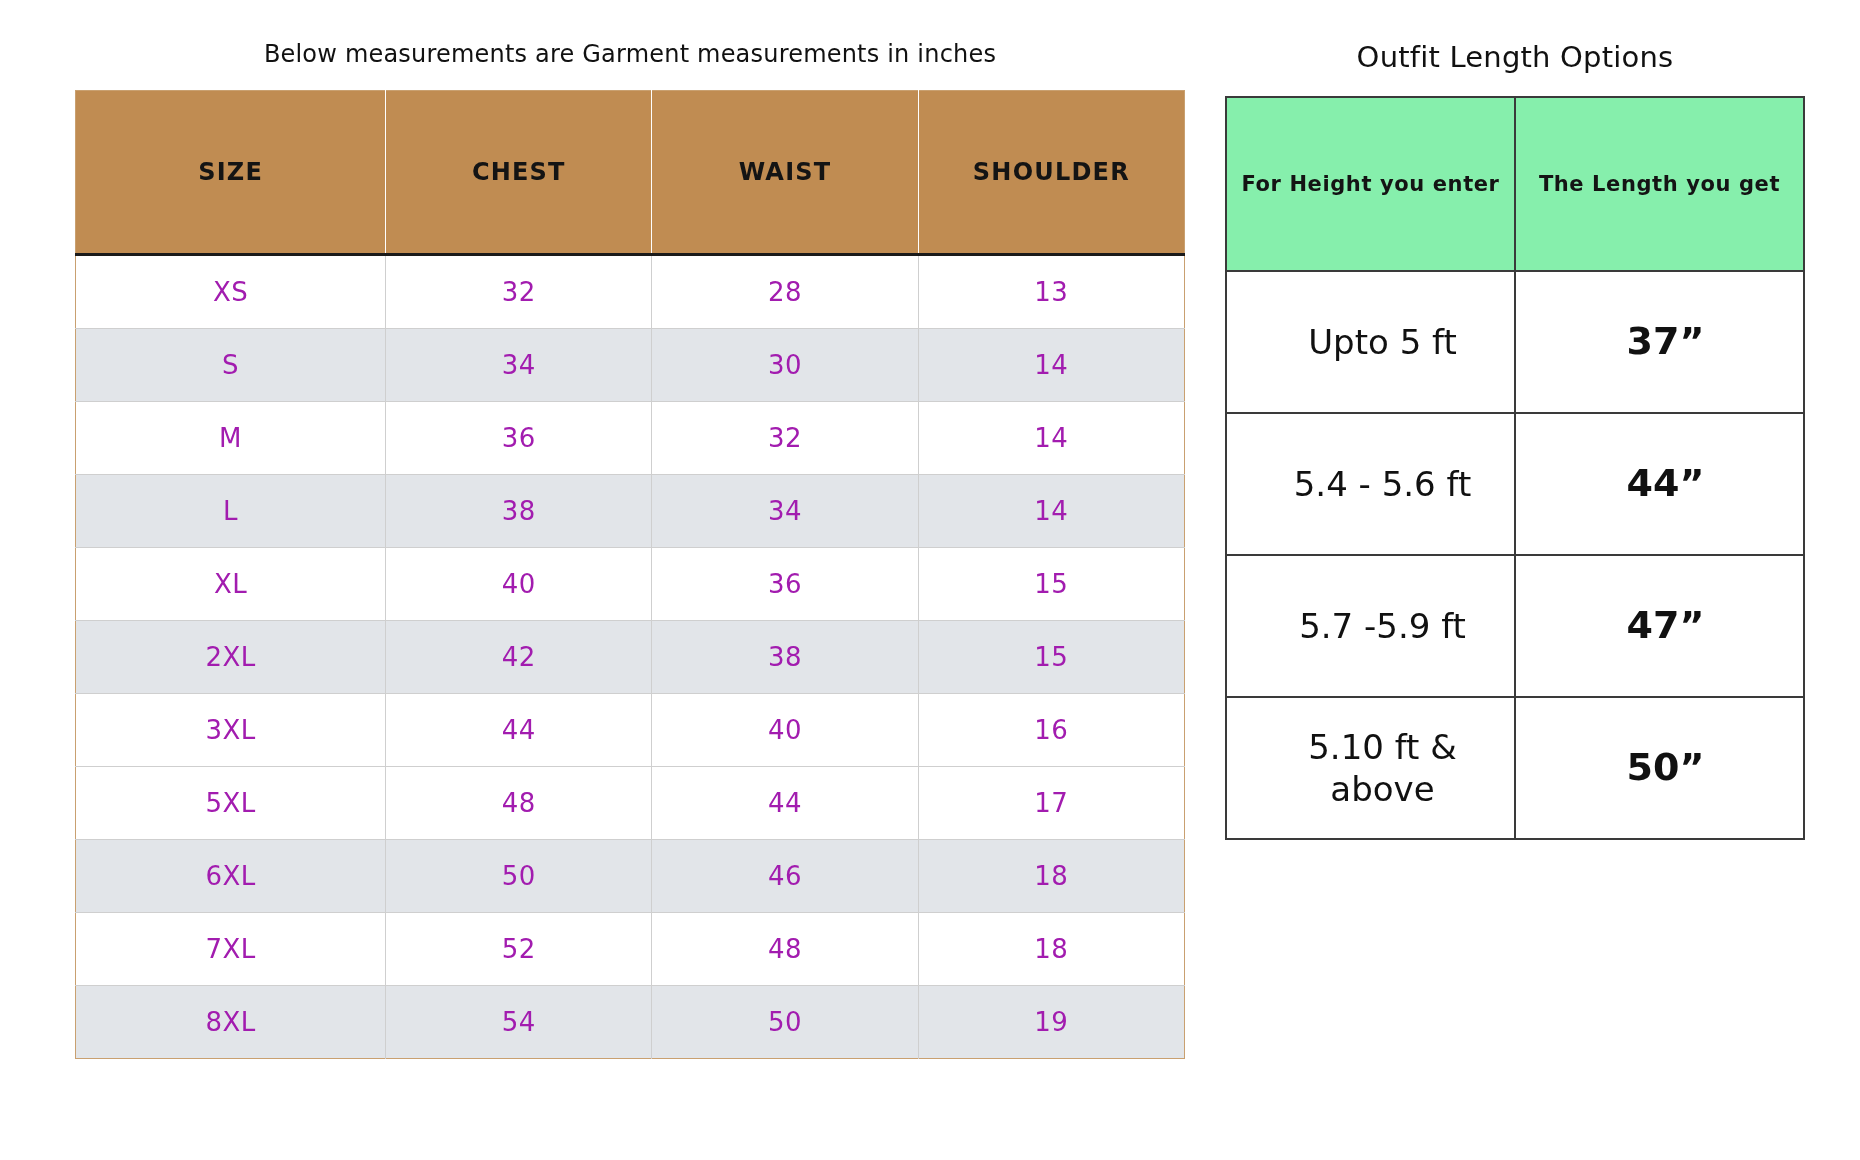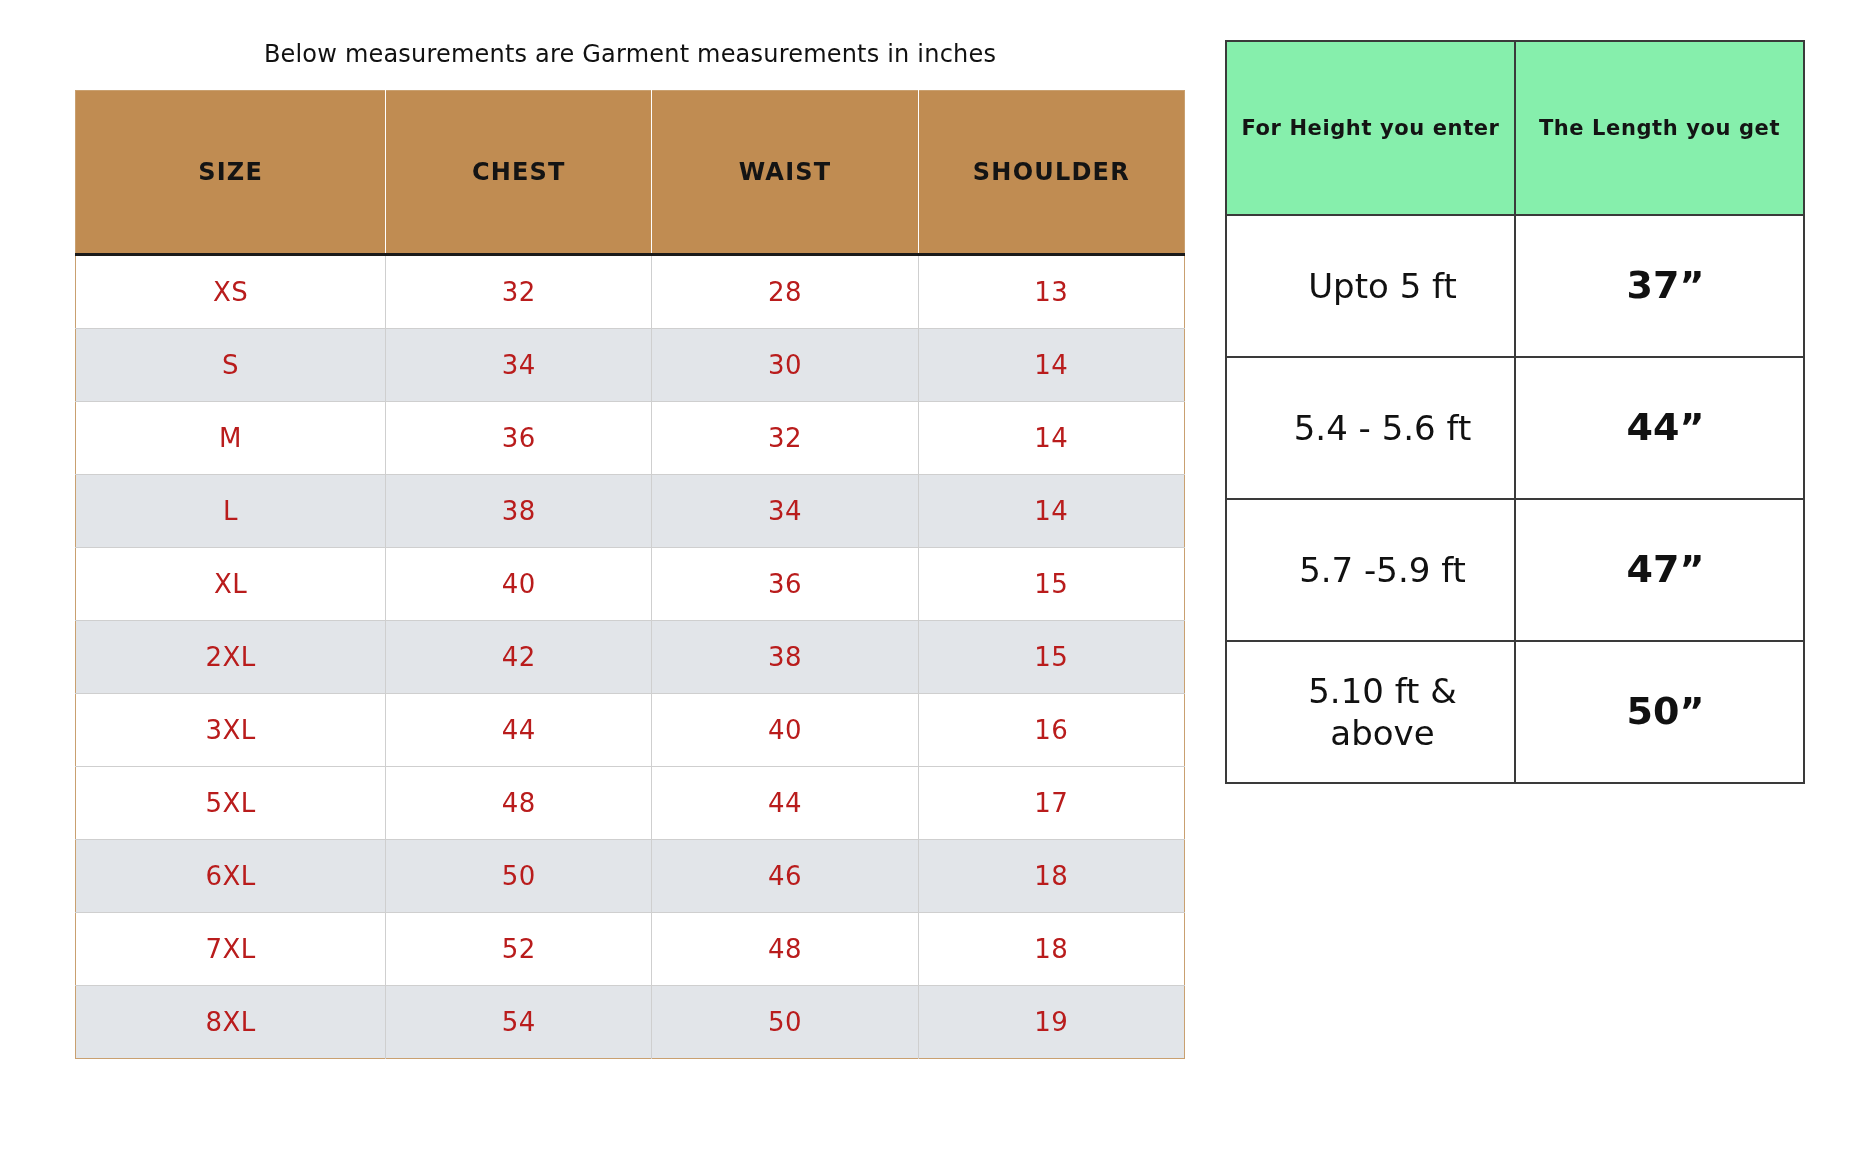--- a/index.html
+++ b/index.html
@@ -72,21 +72,21 @@
   }
   .left-table th:last-child { border-right: none; }
 
   .left-table td {
     text-align: center;
     font-size: 26px;
     height: 70px;
     vertical-align: middle;
     border-right: 1px solid #cfcfcf;
     border-bottom: 1px solid #cfcfcf;
-    color: #b91c1c;
+    color: #a21caf;
     letter-spacing: 0.5px;
   }
   .left-table td:last-child { border-right: none; text-align: center; }
   .left-table tbody tr.alt td {
     background: #e2e5e9;
   }
   .left-table tbody tr:last-child td {
     border-bottom: none;
   }
 
@@ -211,20 +211,21 @@
           <td>8XL</td>
           <td>54</td>
           <td>50</td>
           <td>19</td>
         </tr>
       </tbody>
     </table>
   </div>
 
   <div class="right-panel">
+    <div class="panel-title">Outfit Length Options</div>
 
     <table class="sizechart right-table">
       <thead>
         <tr>
           <th style="width:50%">For Height you enter</th>
           <th style="width:50%">The Length you get</th>
         </tr>
       </thead>
       <tbody>
         <tr>

